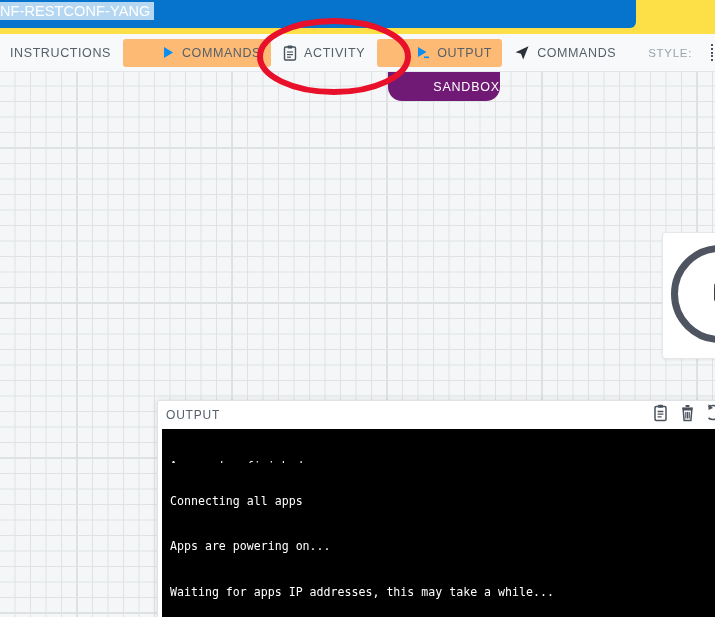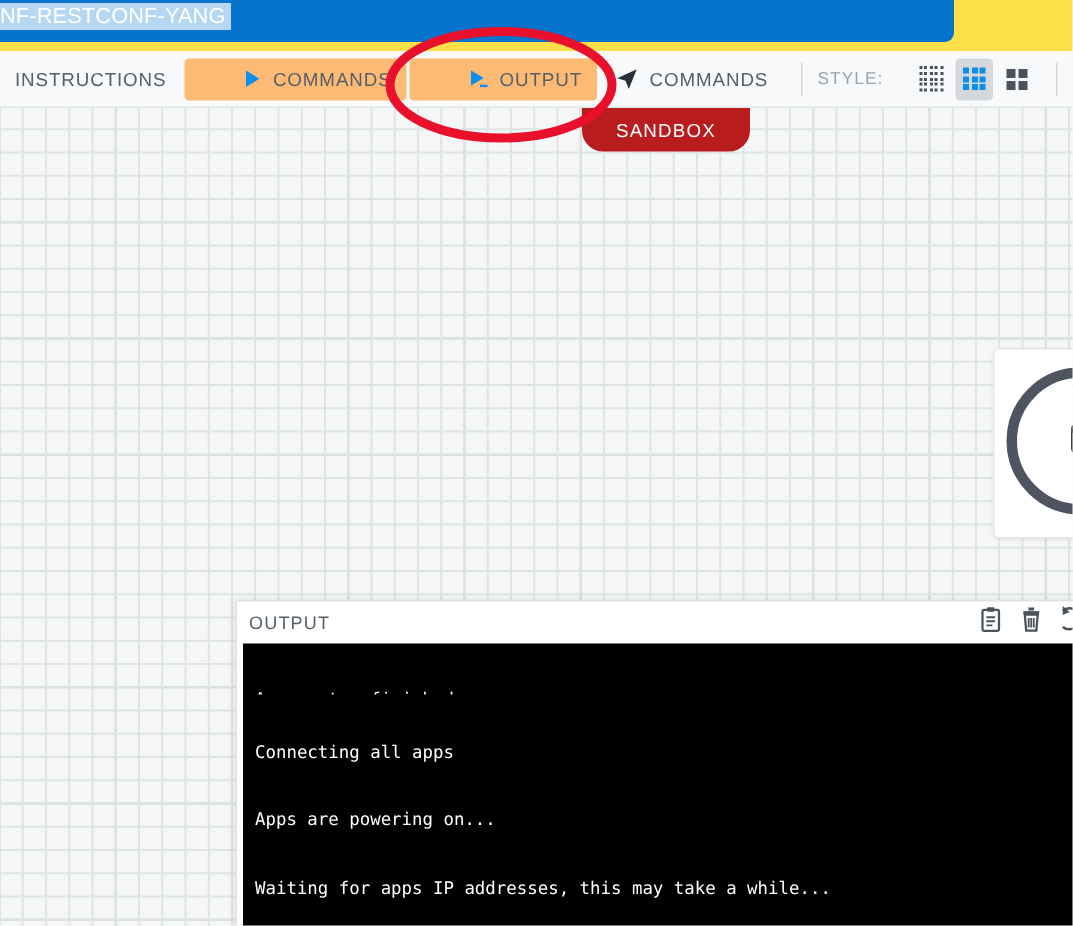--- a/index.html
+++ b/index.html
@@ -156,28 +156,28 @@
   }
   .grid2 i { background: #4a525b; display: block; }
 
   
   .sandbox-tab {
     position: absolute;
     left: 388px;
     top: 72px;
     width: 112px;
     height: 29px;
-    background: #b91c1c;
+    background: #701a75;
     border-radius: 0 0 14px 14px;
     color: #ffffff;
     font-size: 12.5px;
     letter-spacing: 0.8px;
     display: flex;
     align-items: center;
-    justify-content: center;
+    justify-content: flex-end;
   }
 
   
   .device-card {
     position: absolute;
     left: 662px;
     top: 232px;
     width: 120px;
     height: 125px;
     background: #ffffff;
@@ -293,20 +293,32 @@
 
     <div class="tb-item filled">
       <span class="ico">
         <svg width="13" height="13" viewBox="0 0 13 13">
           <path d="M2 1 L11 6.5 L2 12 Z" fill="#0b8ef0"></path>
         </svg>
       </span>
       <span class="tb-label">COMMANDS</span>
     </div>
 
+    <div class="tb-item">
+      <span class="ico">
+        <svg width="14" height="16" viewBox="0 0 14 16">
+          <rect x="1.5" y="2" width="11" height="13" rx="1.2" fill="none" stroke="#4a525b" stroke-width="1.4"></rect>
+          <rect x="4.5" y="0.5" width="5" height="3" rx="0.8" fill="#4a525b"></rect>
+          <line x1="4" y1="7" x2="10" y2="7" stroke="#4a525b" stroke-width="1.2"></line>
+          <line x1="4" y1="9.6" x2="10" y2="9.6" stroke="#4a525b" stroke-width="1.2"></line>
+          <line x1="4" y1="12.2" x2="8" y2="12.2" stroke="#4a525b" stroke-width="1.2"></line>
+        </svg>
+      </span>
+      <span class="tb-label">ACTIVITY</span>
+    </div>
 
     <div class="tb-item filled">
       <span class="ico">
         <svg width="14" height="14" viewBox="0 0 14 14">
           <path d="M2 1 L10.5 6 L2 11 Z" fill="#0b8ef0"></path>
           <rect x="8" y="10.5" width="5" height="1.6" fill="#0b8ef0"></rect>
         </svg>
       </span>
       <span class="tb-label">OUTPUT</span>
     </div>

